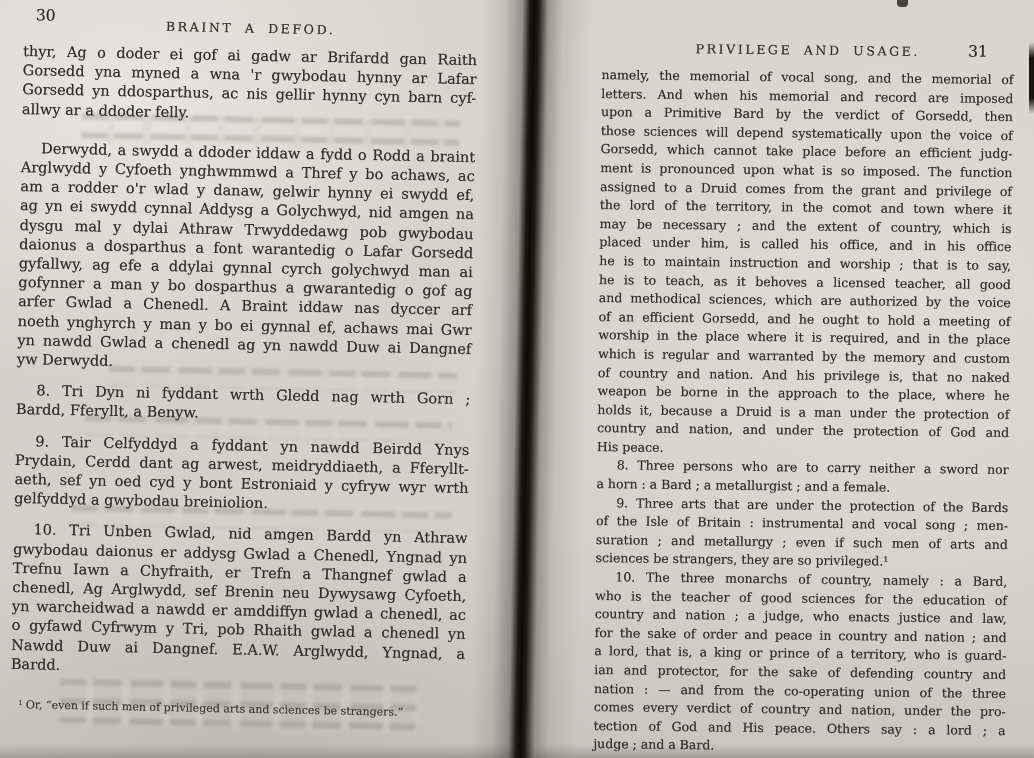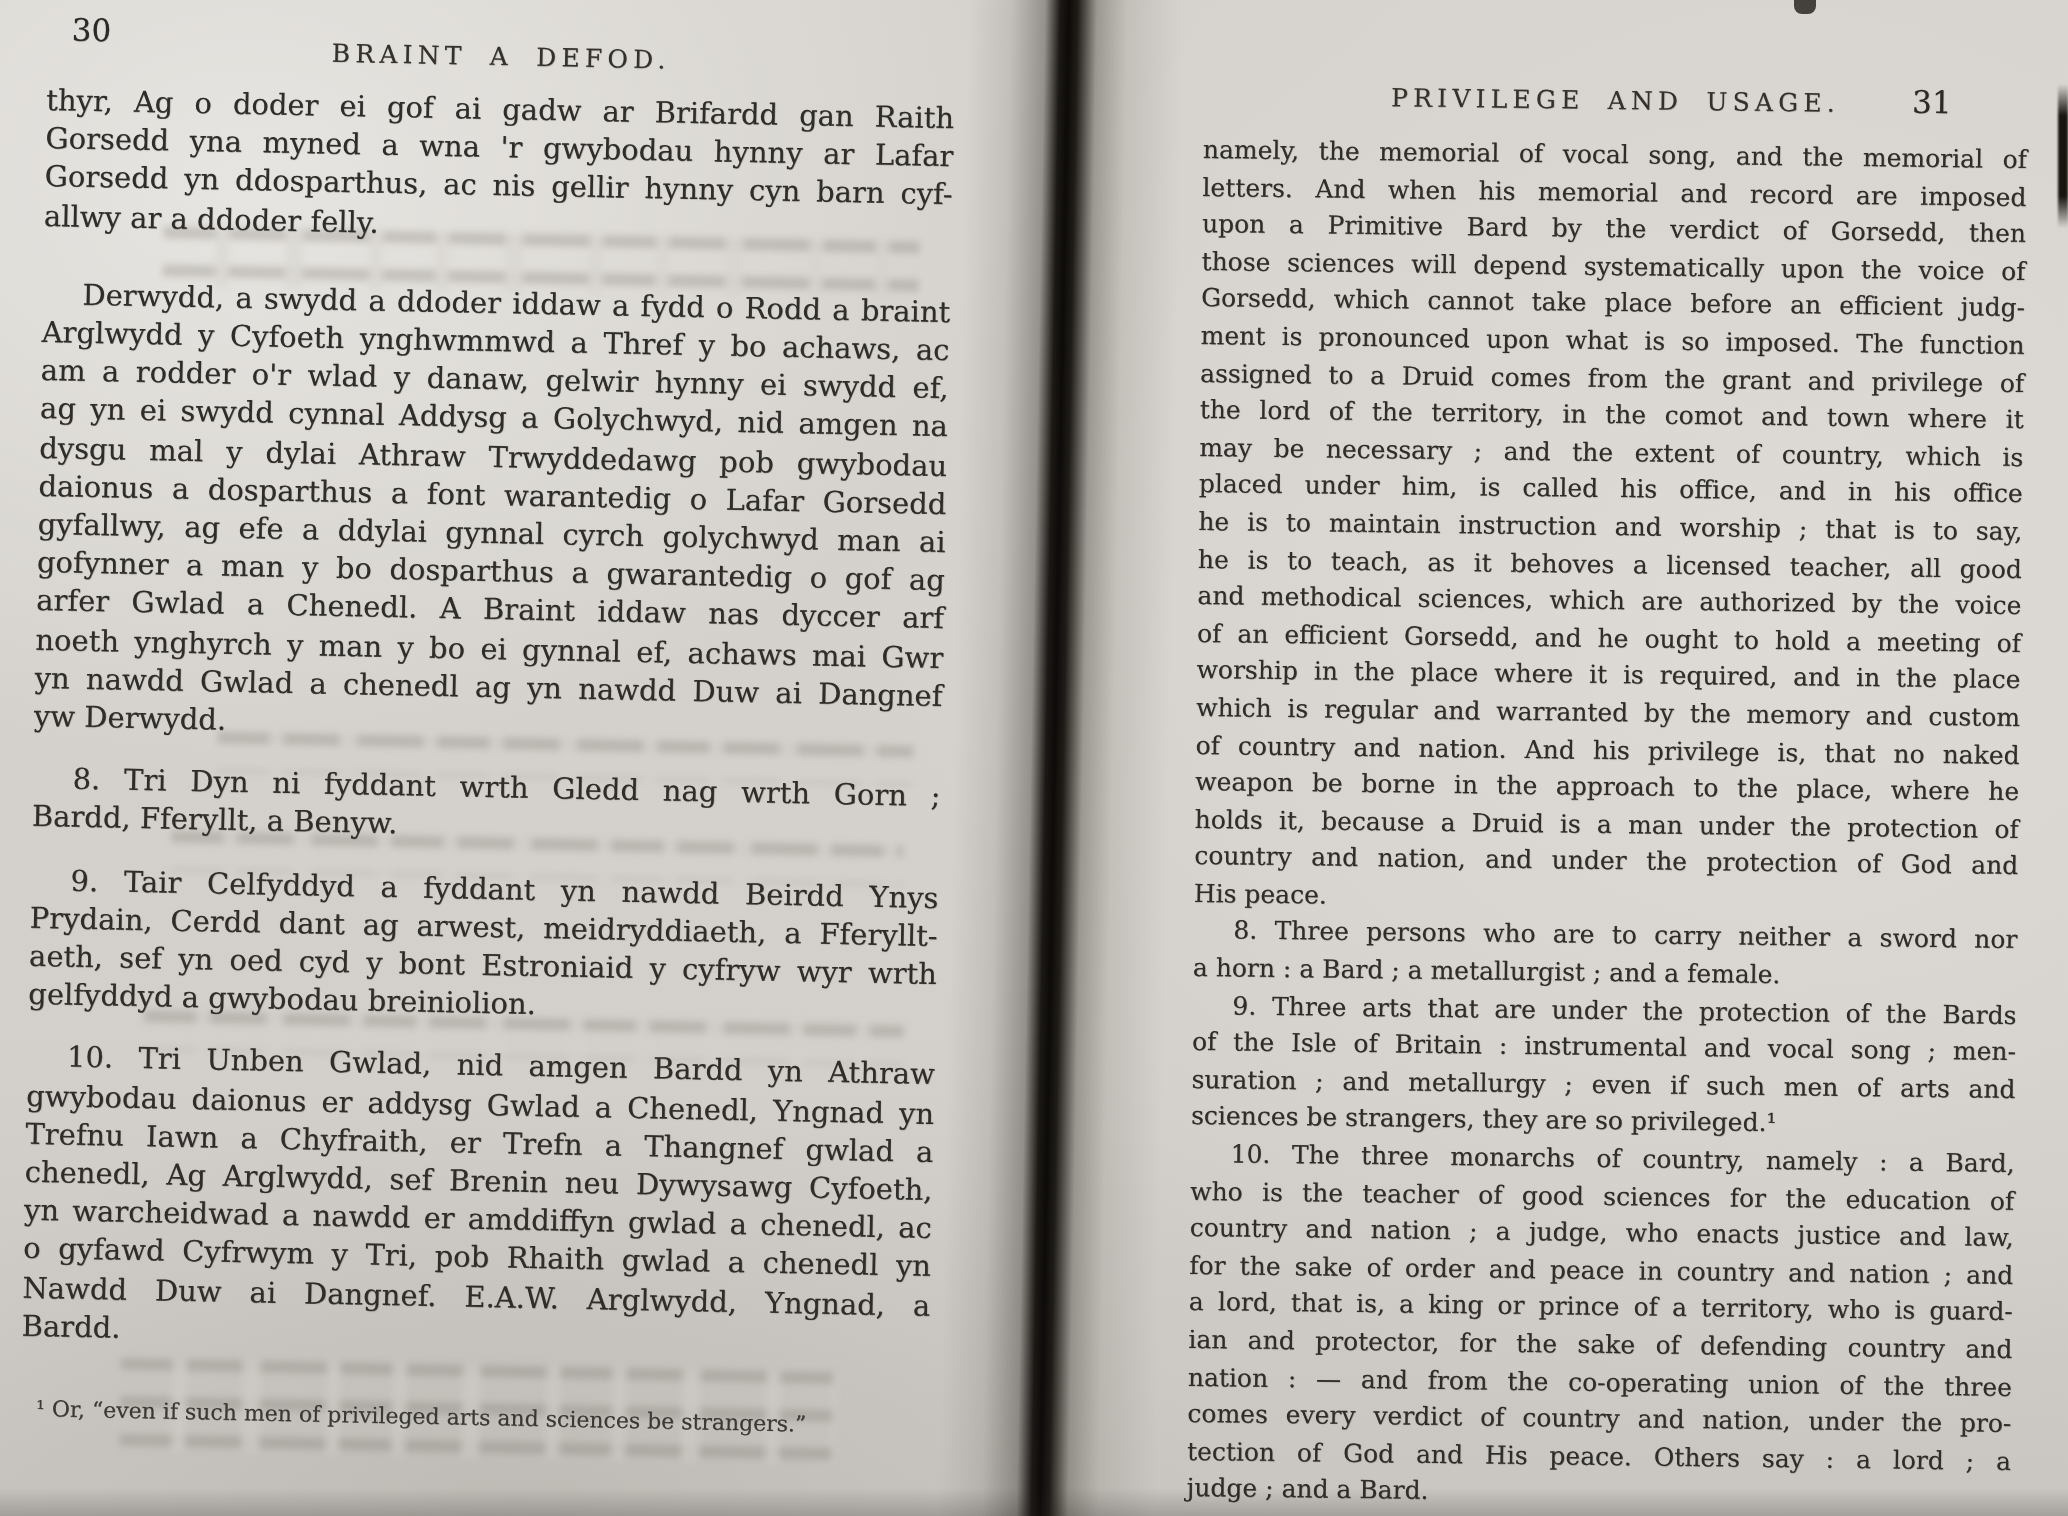--- a/index.html
+++ b/index.html
@@ -24,21 +24,21 @@
   .right-content { left:602px; top:30px; width:412px; transform:rotate(0.7deg);  transform-origin:0 0; }
 
   .pagehead { position:relative; height:30px; }
   .runhead {
     text-align:center; font-size:12.5px; letter-spacing:2.6px; word-spacing:5px;
     padding-top:10px; color:#333129;
     text-shadow:0.2px 0.2px 0.4px rgba(51,49,41,0.55);
   }
   .pagenum { position:absolute; font-size:15.5px; color:#2c2a27; text-shadow:0.2px 0.2px 0.4px rgba(44,42,39,0.6); }
   .pagenum-left  { left:12px; top:0; }
-  .pagenum-right { right:38px; top:8px; }
+  .pagenum-right { right:26px; top:8px; }
 
   
   .text-block { position:relative; z-index:1; margin-top:6px; }
   .tline {
     text-align:justify; text-align-last:justify;
     text-shadow:0.2px 0.2px 0.35px rgba(47,45,42,0.55);
   }
   .tline.last { text-align-last:left; }
   .para.indent .tline:first-child { text-indent:20px; }
 

